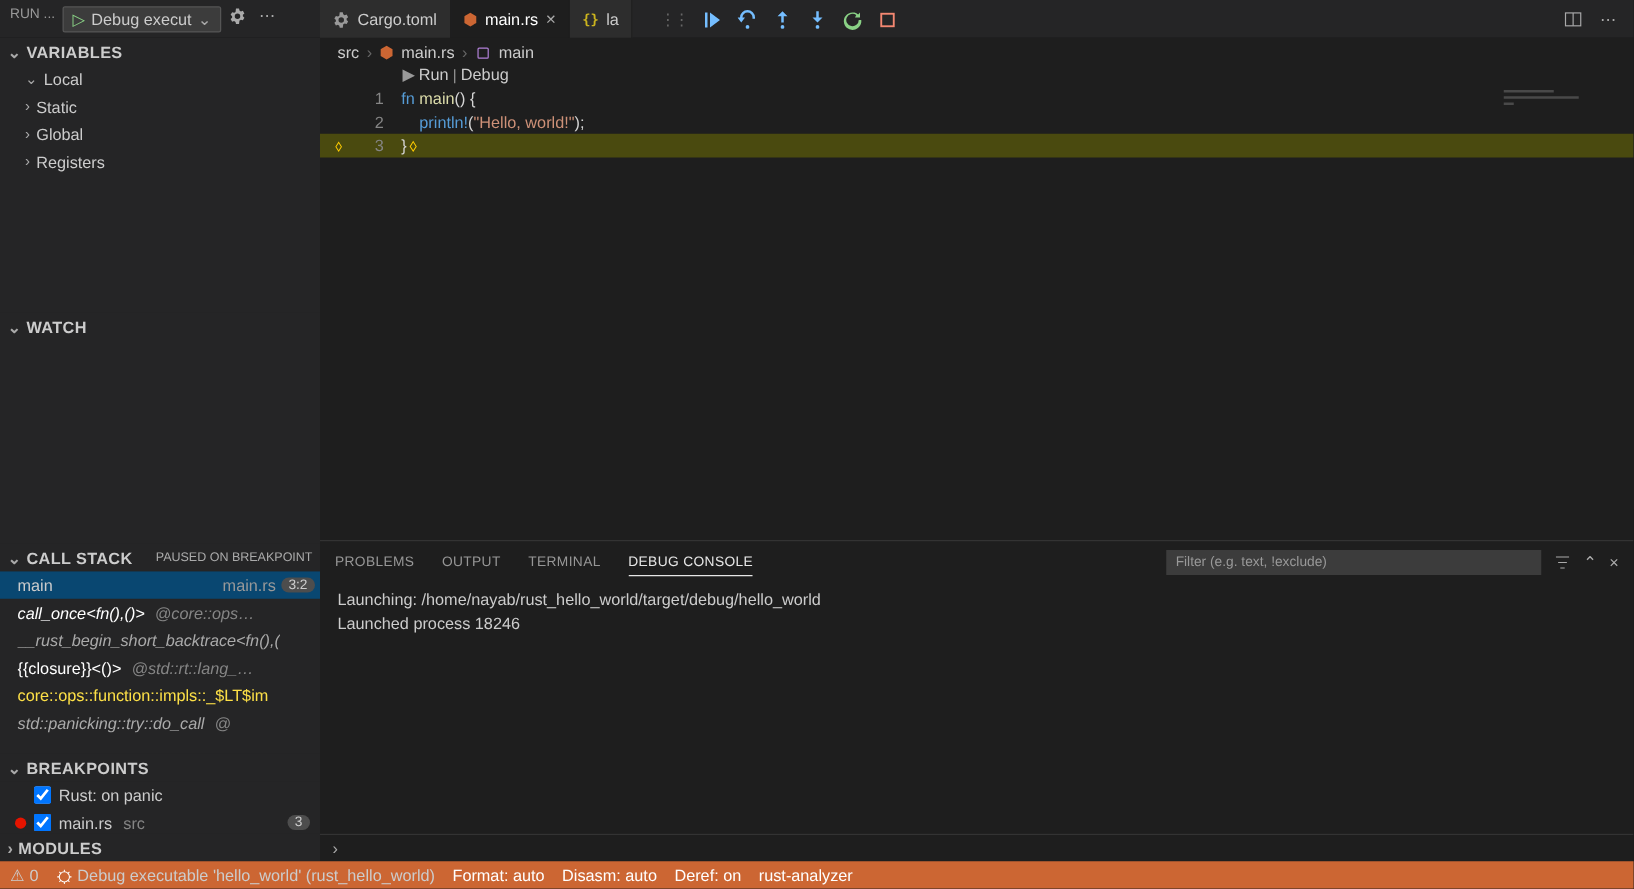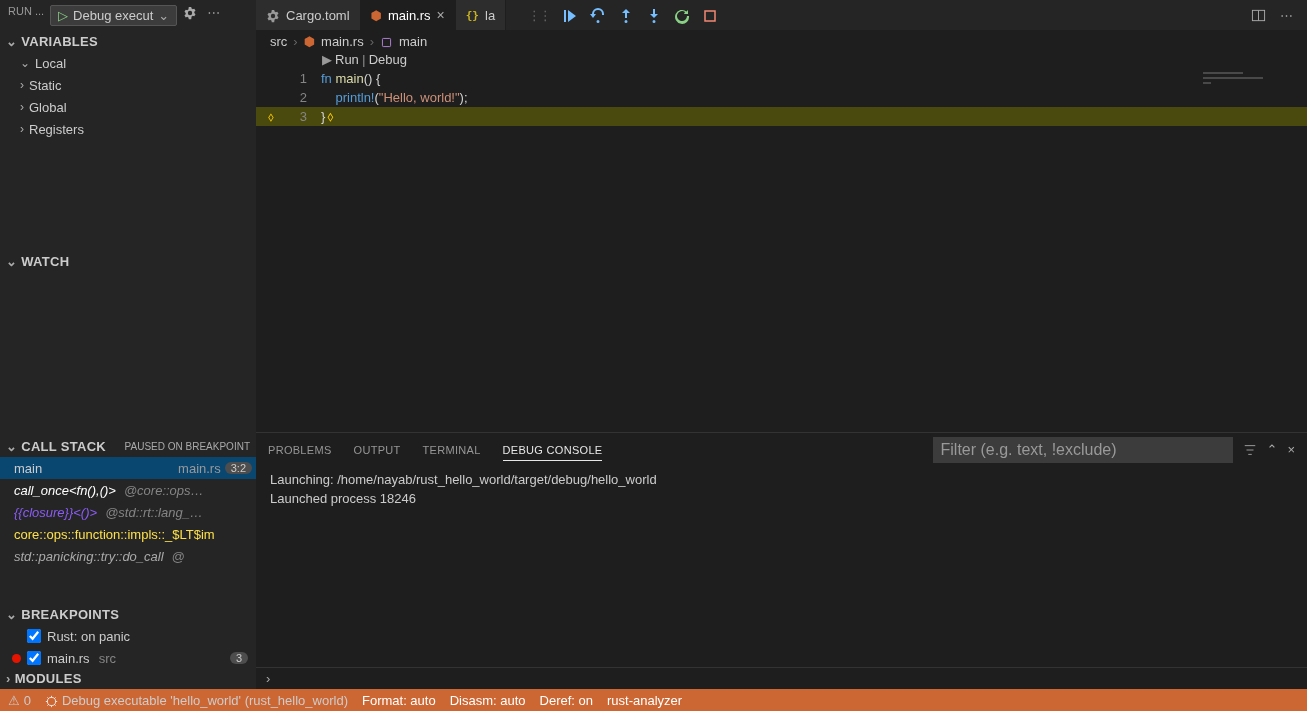--- a/index.html
+++ b/index.html
@@ -71,21 +71,21 @@
 .mac{color:#569cd6}
 .str{color:#ce9178}
 .pun{color:#d4d4d4}
 .minimap{position:absolute;right:0;top:0;width:110px;height:20px}
 .minimap .mline{height:2px;background:#ccc;width:40px;margin-left:6px;margin-top:3px;opacity:0.25}
 .panelarea{height:235px;border-top:1px solid #333;display:flex;flex-direction:column;background:#1e1e1e}
 .ptabs{display:flex;align-items:center;height:33px;padding:0 12px;gap:22px}
 .ptab{font-size:11px;color:#969696;cursor:pointer;letter-spacing:0.3px}
 .ptab.active{color:#e7e7e7;border-bottom:1px solid #e7e7e7;padding-bottom:4px;margin-bottom:-5px}
 .pright{margin-left:auto;display:flex;align-items:center;gap:10px}
-.filter{width:300px;background:#3c3c3c;color:#ccc;border:none;padding:4px 8px;font-size:16px}
+.filter{width:300px;background:#3c3c3c;color:#ccc;border:none;padding:4px 8px;font-size:11px}
 .filter::placeholder{color:#999}
 .pricon{color:#aaa;cursor:pointer}
 .pout{flex:1;padding:4px 14px;font-family:Consolas,monospace;font-size:12.5px;line-height:19px;color:#569cd6}
 .bcrumbbar{height:22px;border-top:1px solid #333;display:flex;align-items:center;padding-left:10px}
 .status{height:22px;background:#cc6633;display:flex;align-items:center;padding:0 8px;font-size:12px;color:#fff;gap:14px}
 .status .sitem{display:flex;align-items:center;gap:4px;cursor:pointer;color:#fff}
 .status .sright{margin-left:auto;display:flex;align-items:center;gap:14px}
 .warn{font-size:13px}
 svg{display:inline-block;vertical-align:middle}
 </style>
@@ -221,21 +221,24 @@
           <div class="csrow active">
             <span class="csfunc">main</span>
             <span class="csfile">main.rs</span>
             <span class="csbadge">3:2</span>
           </div>
           <div class="csrow">
               <span class="csfunc" style="font-style:italic;color:#ffffff">call_once&lt;fn(),()&gt;</span>
               <span class="csloc">@core::ops…</span>
             </div>
           <div class="csrow">
-              <span class="csfunc" style="font-style:italic;color:#8b5cf6">{{closure}}&lt;()&gt;</span>
+              <span class="csfunc" style="font-style:italic;color:#aaa">__rust_begin_short_backtrace&lt;fn(),(</span>
+            </div>
+          <div class="csrow">
+              <span class="csfunc" style="color:#ffffff">{{closure}}&lt;()&gt;</span>
               <span class="csloc">@std::rt::lang_…</span>
             </div>
           <div class="csrow">
               <span class="csfunc" style="color:#fde047">core::ops::function::impls::_$LT$im</span>
             </div>
           <div class="csrow">
               <span class="csfunc" style="font-style:italic;color:#aaa">std::panicking::try::do_call</span>
               <span class="csloc">@</span>
             </div>
         </div>

